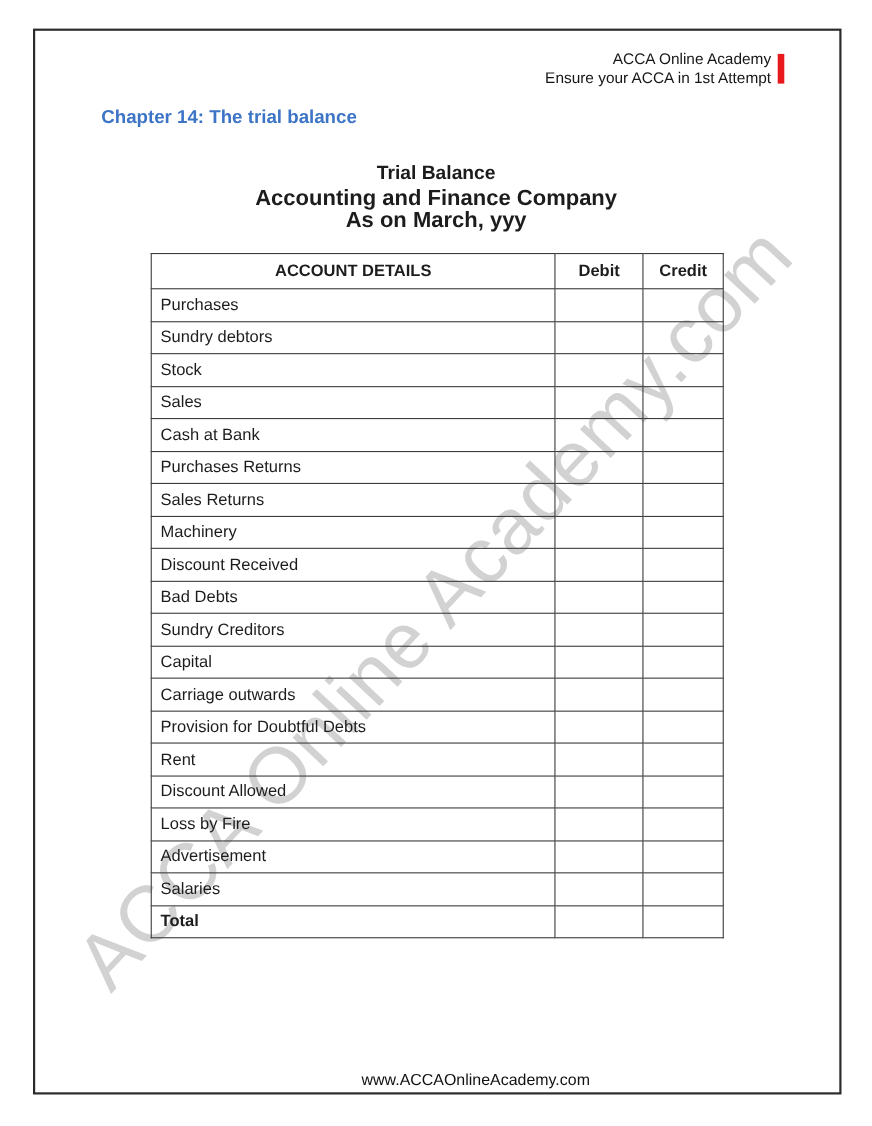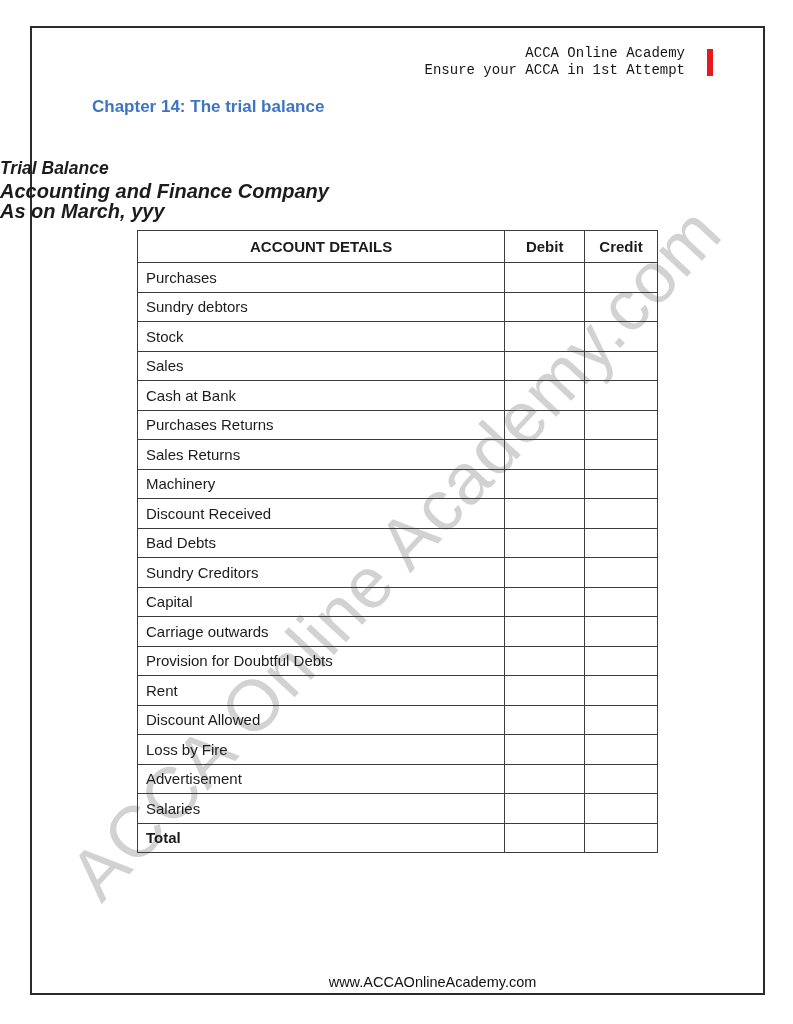--- a/index.html
+++ b/index.html
@@ -15,29 +15,29 @@
     position:relative;
     font-family:"Liberation Sans",sans-serif;
     color:var(--text-color);
   }
   .page-border{
     position:absolute;left:30px;top:26px;width:735px;height:969px;
     border:2px solid #2b2b2b;z-index:0;
   }
   .header-block{
     position:absolute;top:45px;right:80px;
-    display:flex;align-items:center;gap:22px;z-index:3;font-family:Liberation Mono, monospace;
+    display:flex;align-items:center;gap:6px;z-index:3;
   }
   .header-text{text-align:right;font-size:14px;line-height:16.5px;color:#161616;}
   .red-bar{width:6px;height:27px;background:var(--accent-red);margin-top:1px;}
   .chapter-heading{
     position:absolute;left:92px;top:97px;
     font-size:17px;font-weight:bold;color:var(--chapter-blue);z-index:3;
   }
-  .titles{position:absolute;top:157px;left:0;width:100%;z-index:3;font-style:italic;}
+  .titles{position:absolute;top:146px;left:0;width:100%;text-align:center;z-index:3;}
   .doc-title{font-size:17.5px;font-weight:bold;line-height:22px;margin-bottom:2px;}
   .doc-sub{font-size:20px;font-weight:bold;line-height:20px;}
   .watermark{
     position:absolute;left:395px;top:553px;
     transform:translate(-50%,-50%) rotate(-47deg);
     font-size:72px;color:var(--watermark-gray);
     white-space:nowrap;letter-spacing:1px;z-index:1;
     font-weight:normal;
   }
   table.tb-table{

